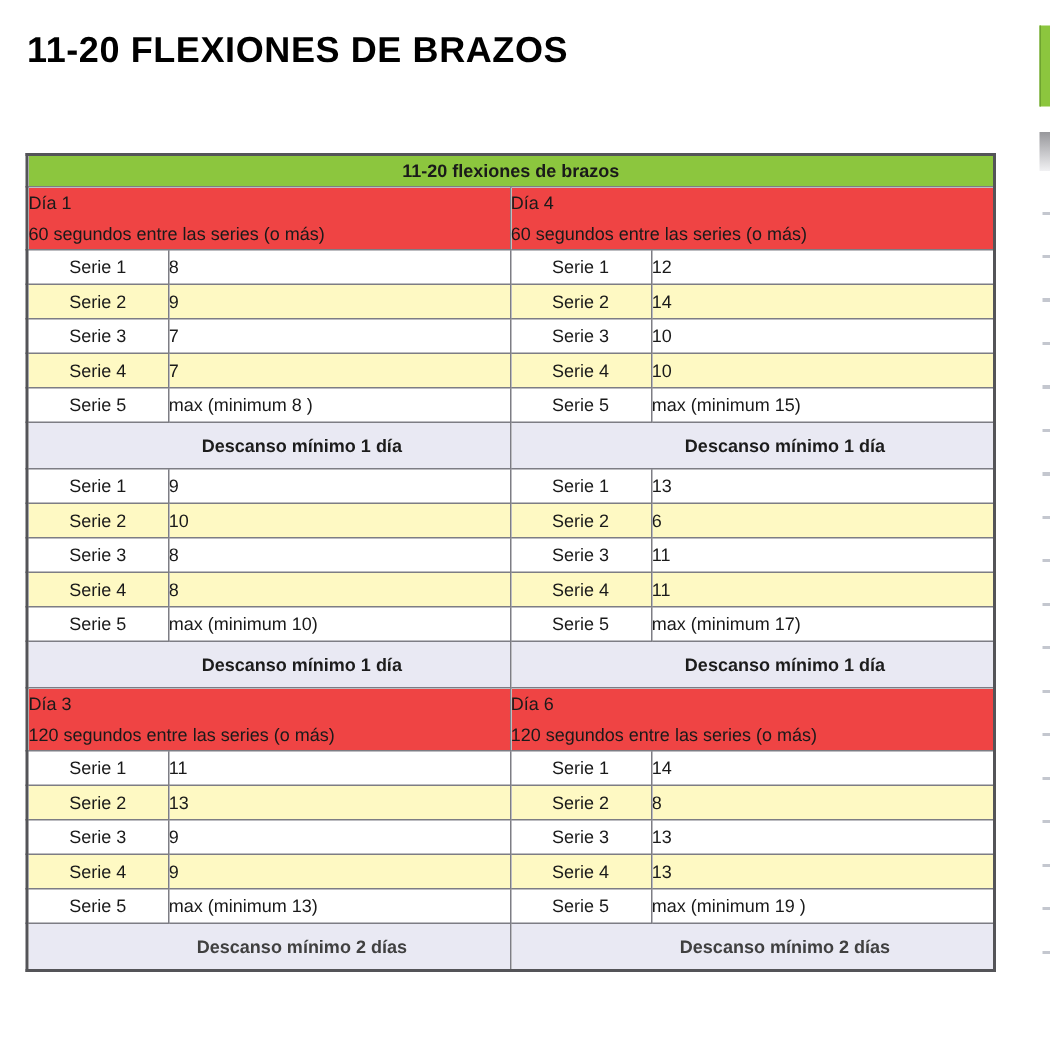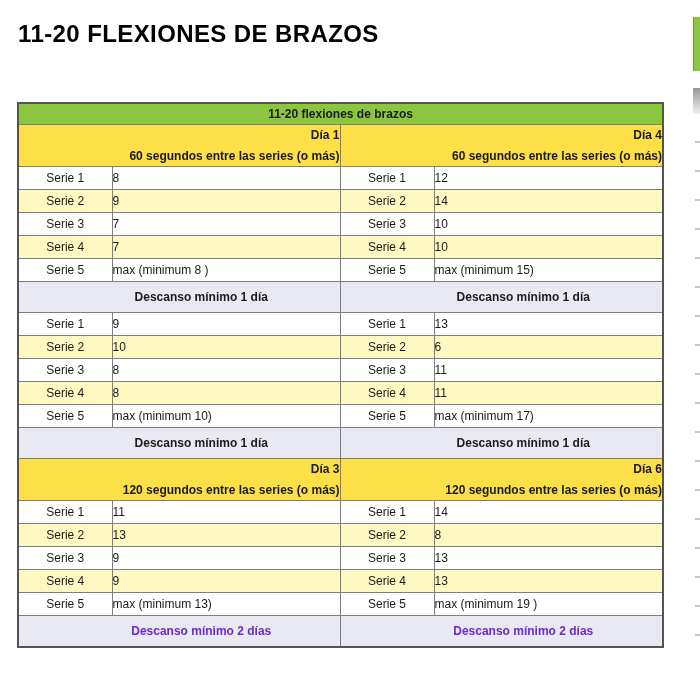--- a/index.html
+++ b/index.html
@@ -46,24 +46,24 @@
   td.table-title {
     height: 20px;
     background: #8CC63E;
     color: #ffffff;
     font-weight: bold;
     text-align: center;
     border-color: #4f5052;
   }
   td.day-header {
     height: 41px;
-    background: #fde047;
+    background: #ef4444;
     color: #ffffff;
-    font-weight: bold;
-    text-align: right;
+    font-weight: normal;
+    text-align: left;
     vertical-align: middle;
     border-color: #4f5052;
   }
   .day-name { margin-bottom: 7px; }
   .day-sub { }
   tr.serie-row td { height: 22px; background: #ffffff; vertical-align: middle; }
   tr.serie-row.alt td { background: #fef9c3; }
   td.serie-label {
     font-weight: normal;
     text-align: center;
@@ -77,21 +77,21 @@
   }
   tr.rest-row td {
     height: 30px;
     background: #E9E9F3;
     font-weight: bold;
     text-align: center;
     vertical-align: middle;
     color: #1c1c1c;
     padding-left: 44px;
   }
-  tr.rest-row.red td { color: #6d28d9; }
+  tr.rest-row.red td { color: #404040; }
   
   .edge-green {
     position: absolute;
     left: 693px; top: 3px;
     width: 7px; height: 54px;
     background: #8CC63E;
     border-left: 1px solid #6ea32f;
   }
   .edge-gray {
     position: absolute;

